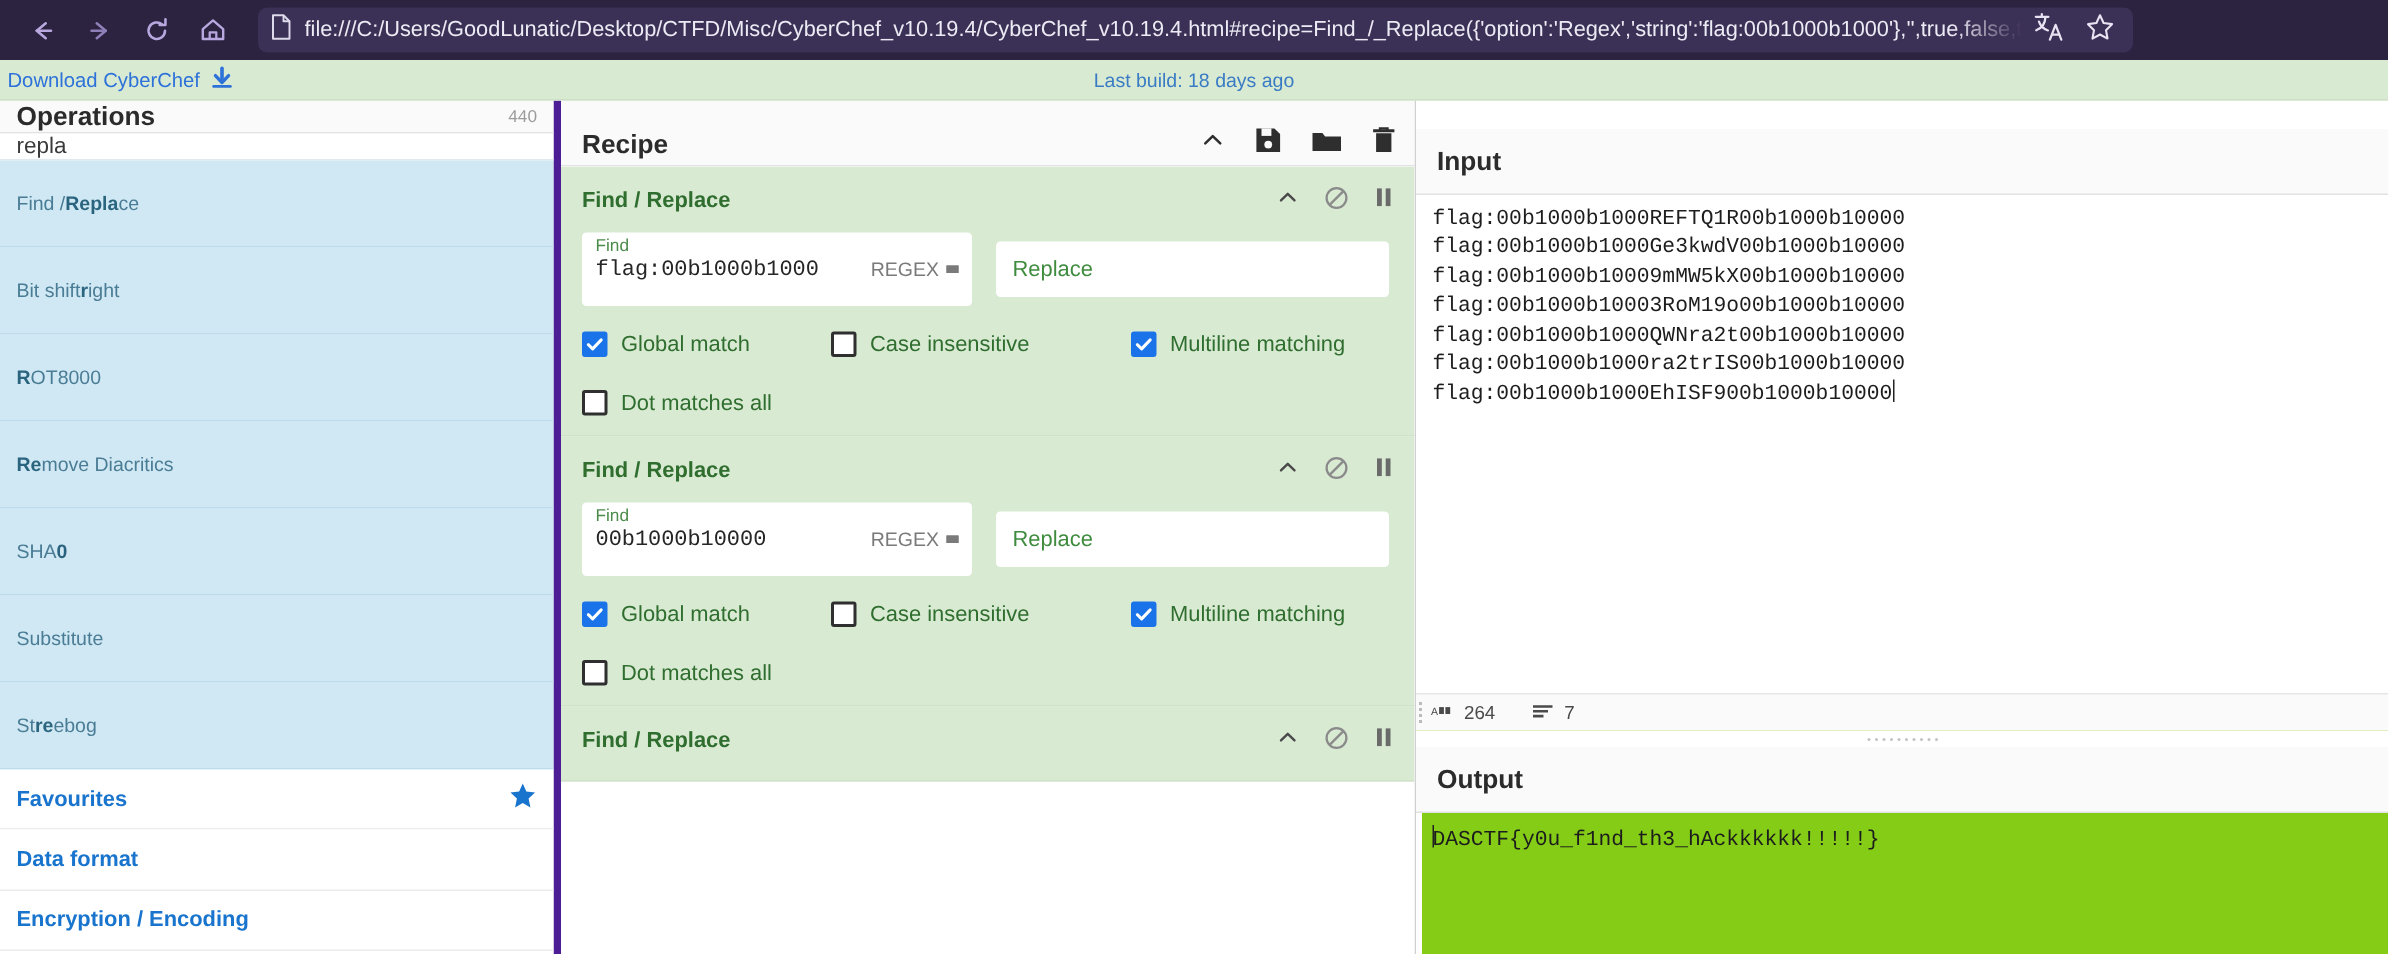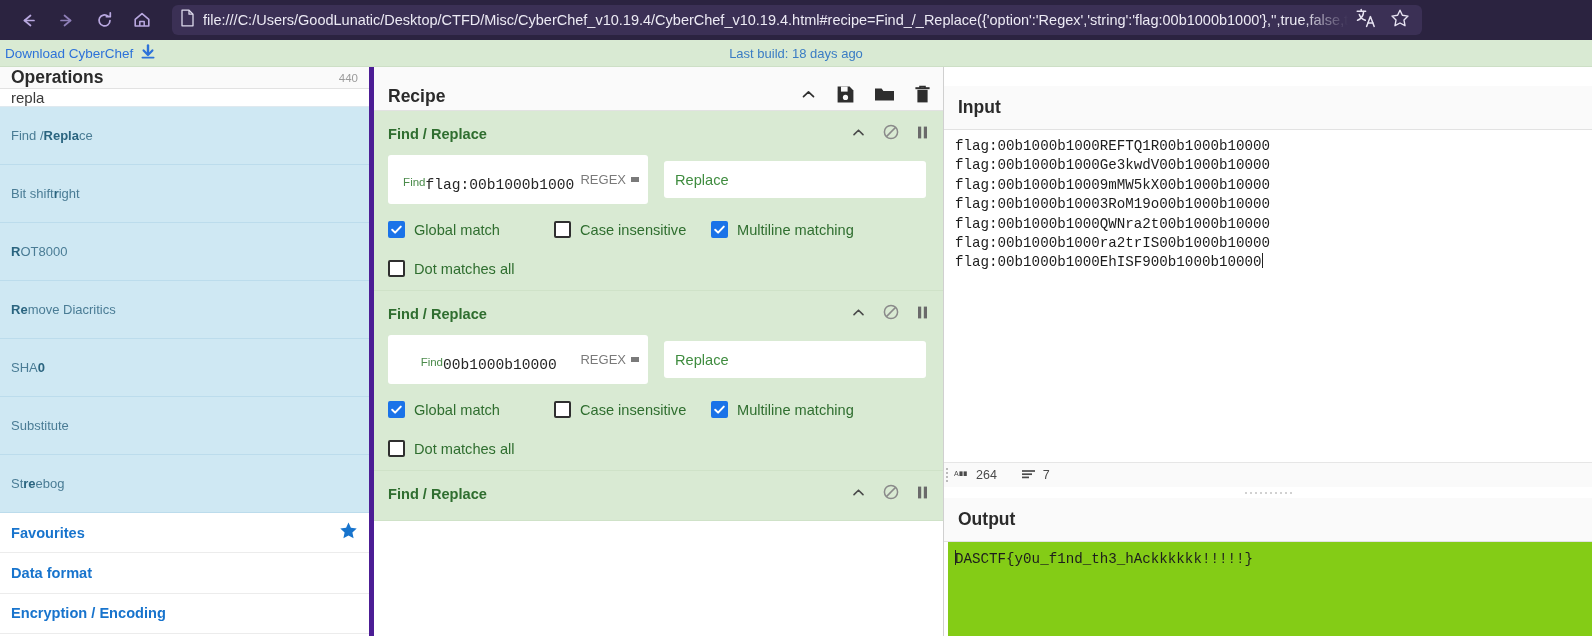--- a/index.html
+++ b/index.html
@@ -108,21 +108,21 @@
   }
   .op-head { display: flex; align-items: center; justify-content: space-between; height: 26px; }
   .op-name { font-size: 14.6px; font-weight: bold; color: #2f6e2f; }
   .op-ctrls { display: flex; align-items: center; gap: 17px; }
   .op-fields { display: flex; gap: 16px; margin-top: 8px; }
   .find-box {
     width: 260px; height: 49px; background: #fff; border-radius: 3px;
     display: flex; align-items: center; padding: 0 9px;
     position: relative;
   }
-  .find-inner { flex: 1 1 auto; display:flex; flex-direction: row; justify-content:center; height:100%; padding-top:21px; }
+  .find-inner { flex: 1 1 auto; display:flex; flex-direction: column; height:100%; padding-top:3px; }
   .find-label { font-size: 11.5px; color: #4b8b4b; line-height: 13px; }
   .find-val {
     font-family: "Liberation Mono", monospace;
     font-size: 14.6px; color: #262626; line-height: 19px;
   }
   .regex-sel { font-size: 13px; color: #7a7a7a; display: flex; align-items: center; gap: 5px; cursor: pointer; }
   .caret-dn { width: 0; height: 0; border-left: 4.5px solid #7a7a7a; border-right: 4.5px solid #7a7a7a; border-top: 5px solid #7a7a7a; border-bottom: 0; }
   .replace-box {
     width: 262px; height: 37px; background: #fff; border-radius: 3px;
     display: flex; align-items: center; padding: 0 11px;
@@ -136,21 +136,21 @@
     width: 17px; height: 17px; border: 2px solid #2f2f2f;
     border-radius: 2px; background: #fff; flex: 0 0 auto;
   }
   .chk.on .box {
     background: #1a73e8; border-color: #1a73e8;
     display: flex; align-items: center; justify-content: center;
   }
   .chk .tick { display: none; }
   .chk.on .tick { display: block; }
   .chk .lbl { font-size: 14.6px; color: #2f6e2f; }
-  .cw1 { width: 166px; } .cw2 { width: 157px; }
+  .cw1 { width: 166px; } .cw2 { width: 200px; }
 
   
   #io-col { flex: 1 1 auto; display: flex; flex-direction: column; background: #84cc16; margin-top: 19px; }
   .io-header {
     height: 44px; background: #fafafa;
     display: flex; align-items: center;
     padding: 0 14px; border-bottom: 1px solid #e2e2e2;
   }
   .io-title { font-size: 17.5px; font-weight: bold; color: #2b2b2b; }
   #input-area {

